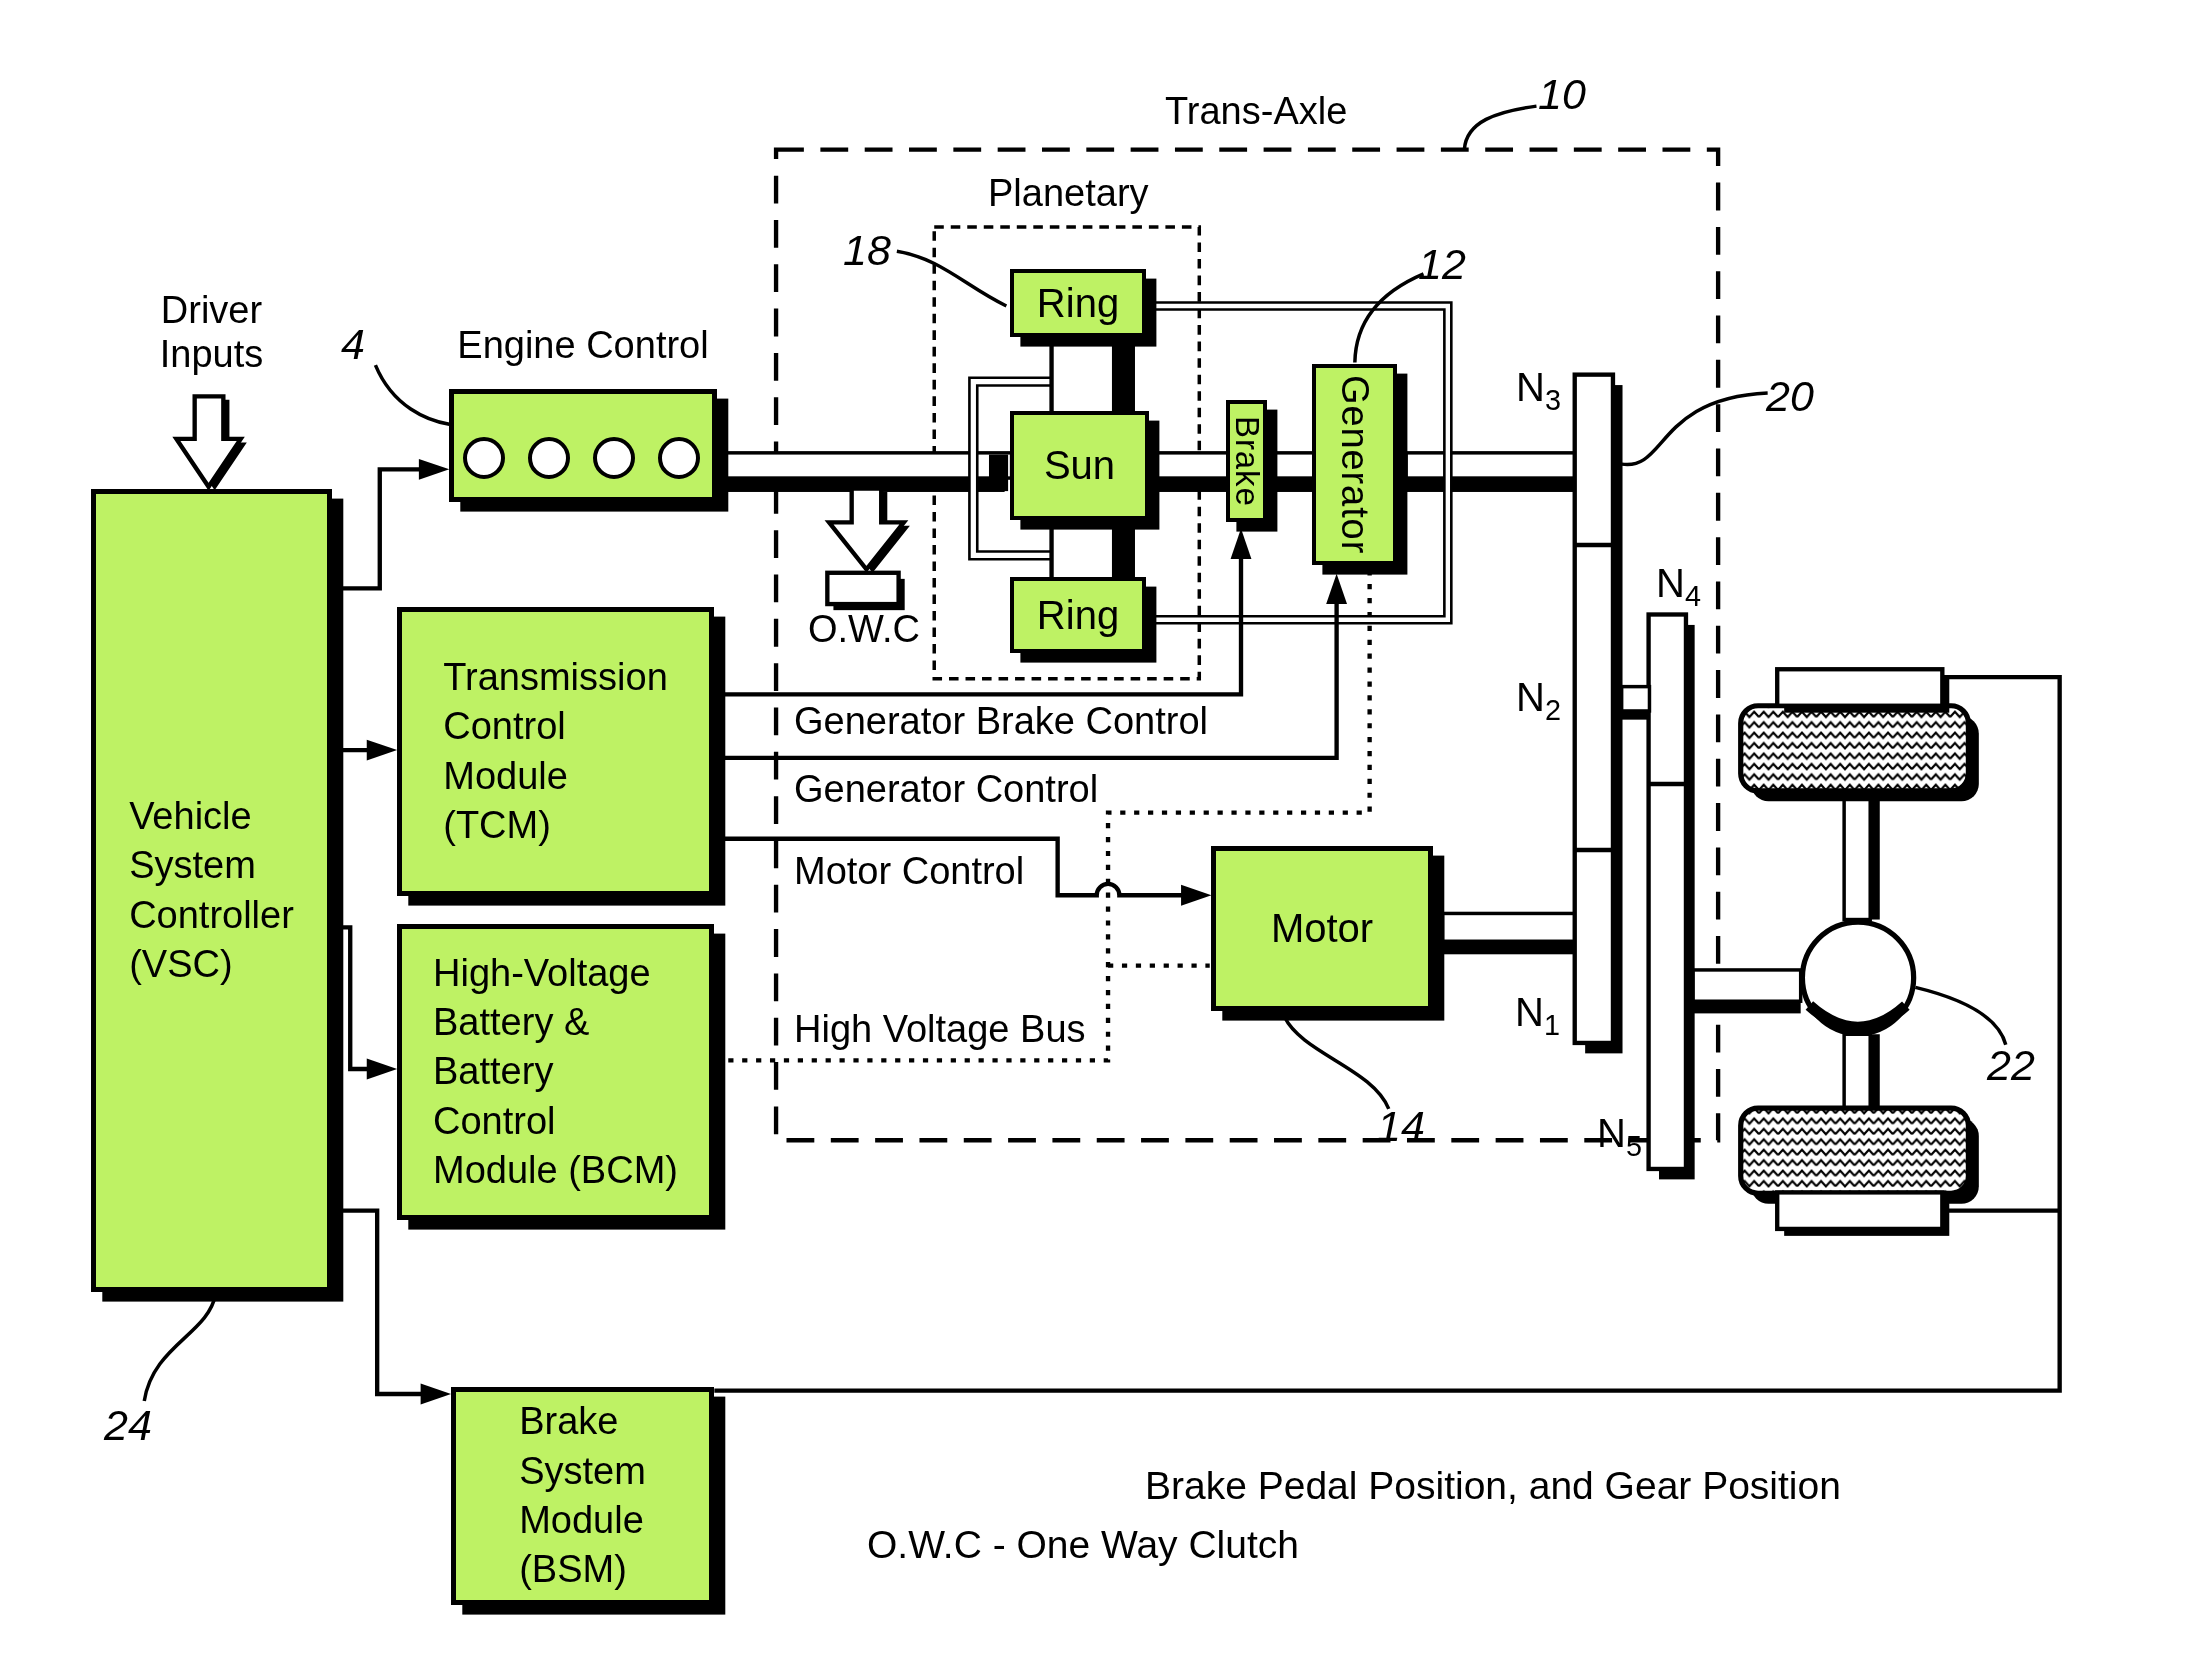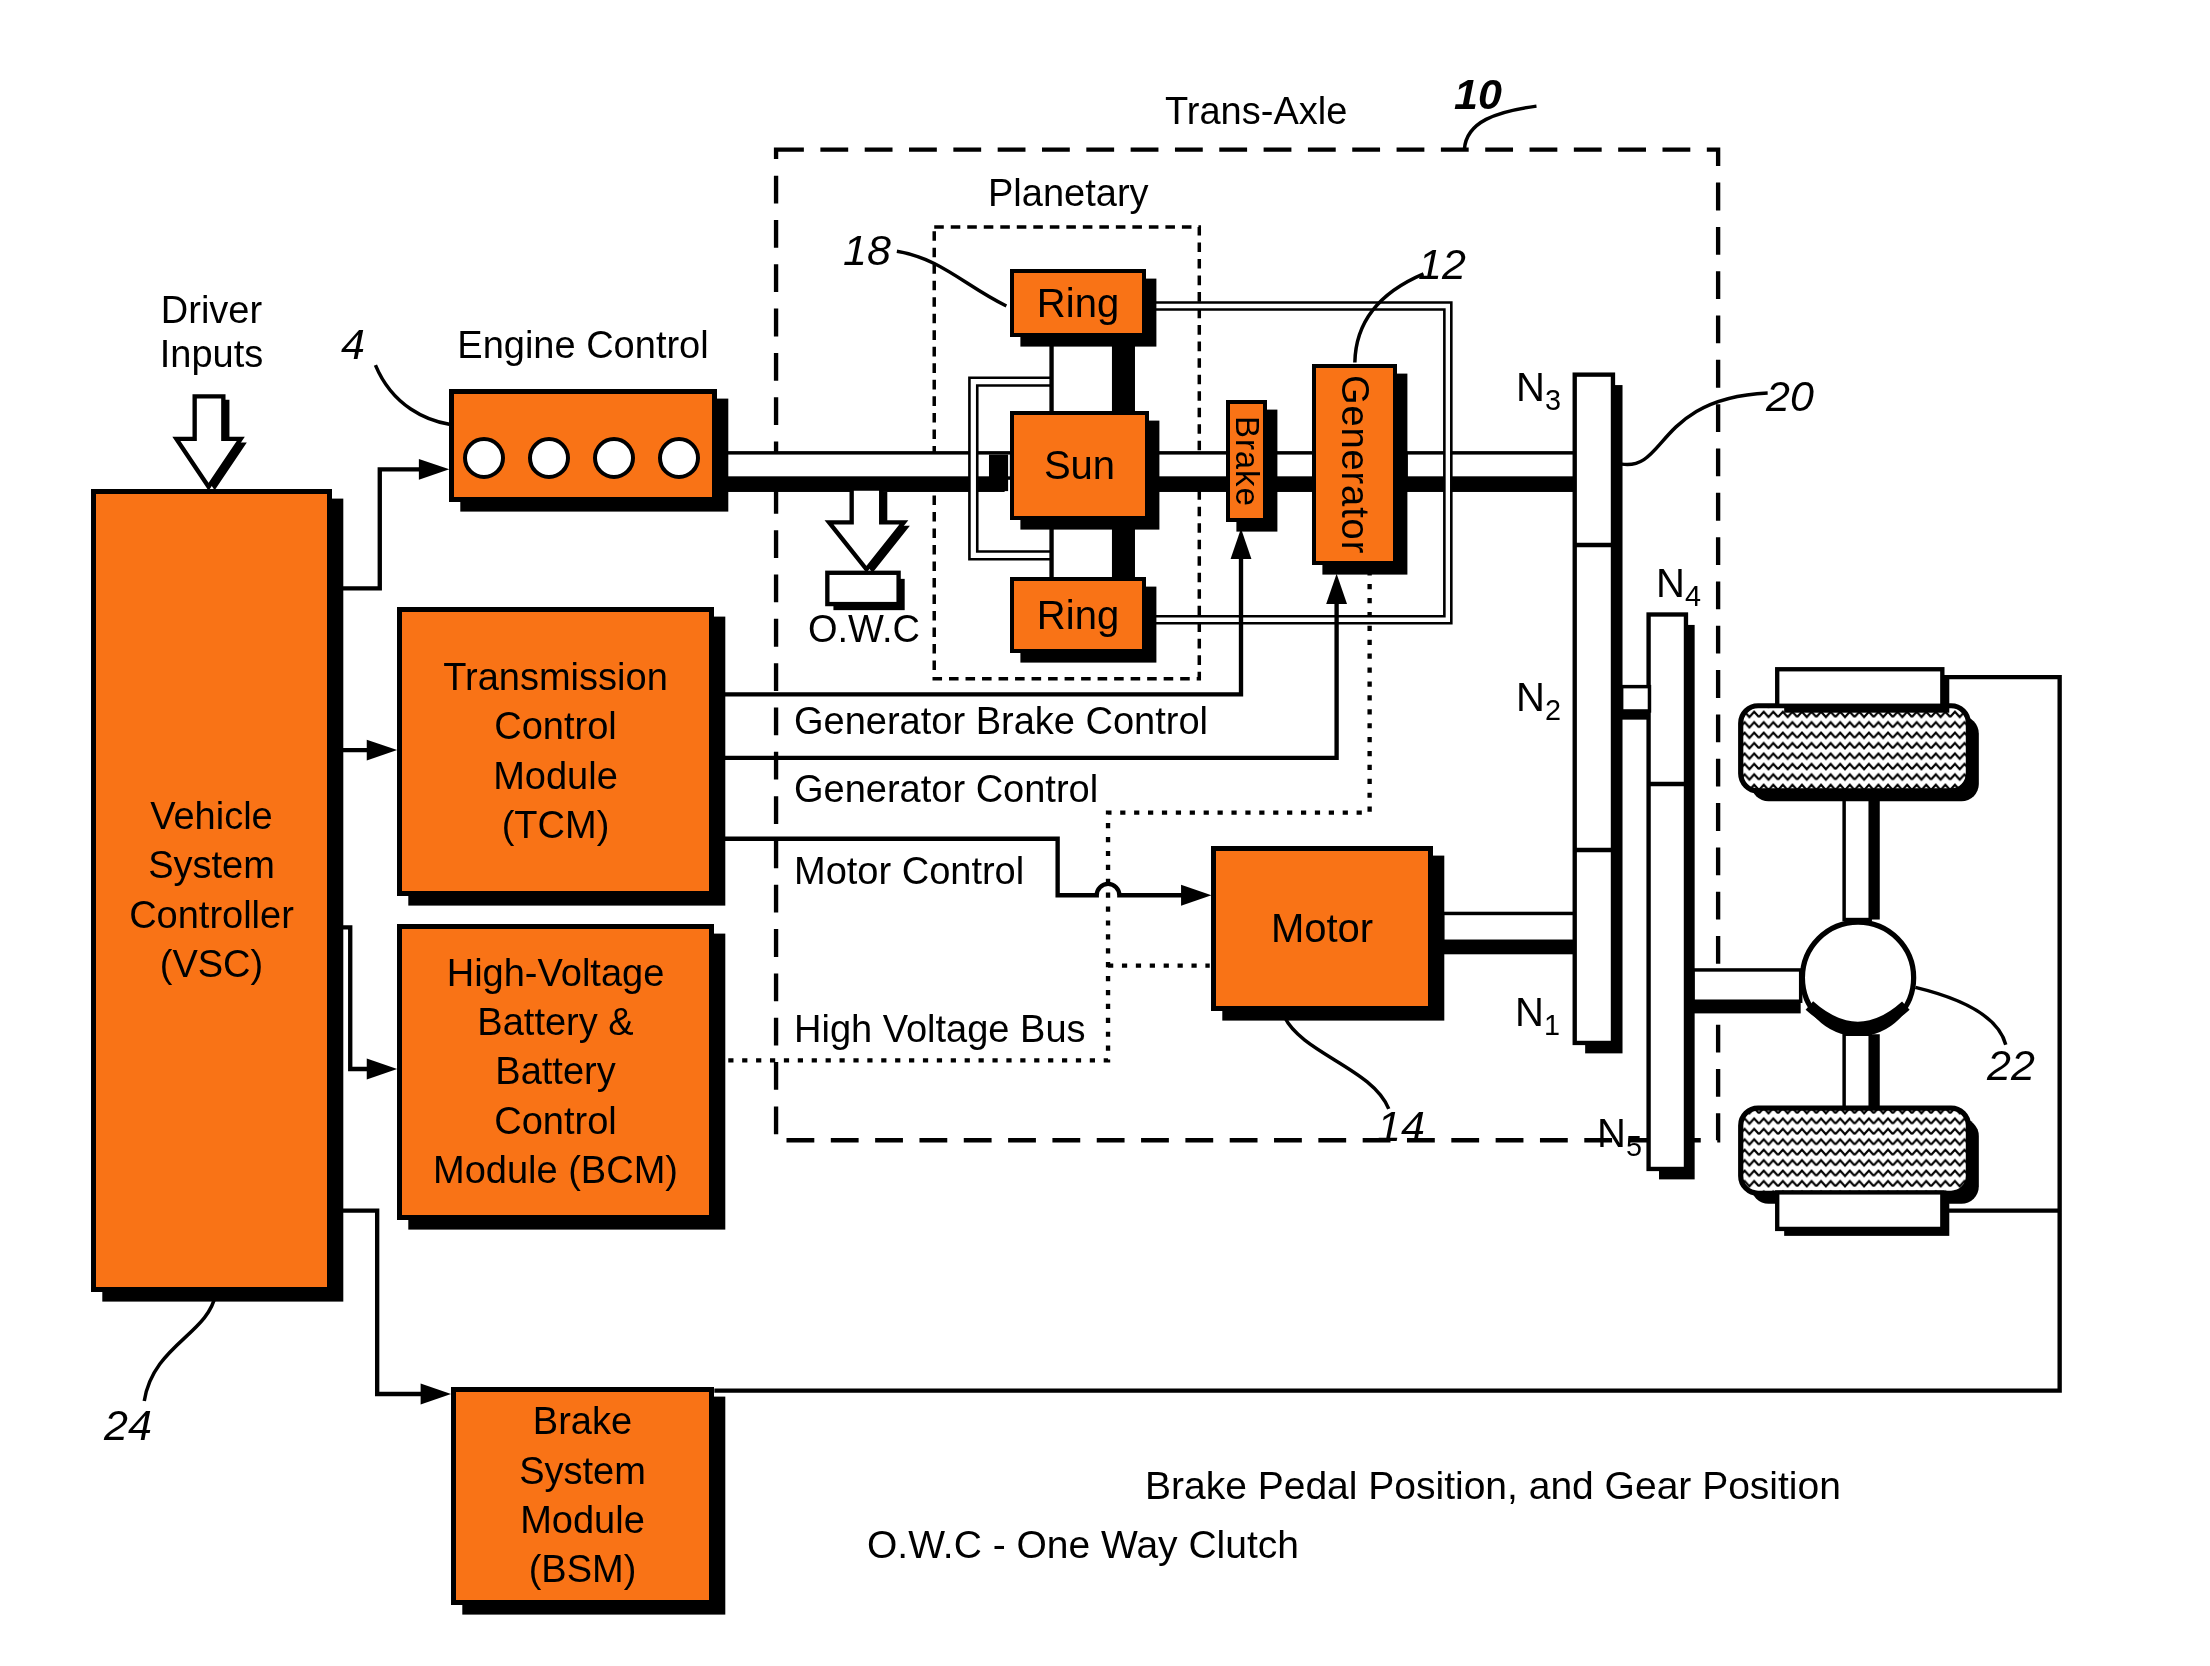--- a/index.html
+++ b/index.html
@@ -1,21 +1,21 @@
 <!DOCTYPE html>
 <html style="font-size:14px"><head>
 <meta charset="utf-8">
 <style>
   html,body{margin:0;padding:0;background:#fff;}
   #canvas{position:relative;width:2210px;height:1667px;background:#fff;overflow:hidden;
           font-family:"Liberation Sans",sans-serif;color:#000;}
   #lines{position:absolute;left:0;top:0;z-index:1;}
-  .box{position:absolute;z-index:2;background:#f97316;border:5.2px solid #000;
+  .box{position:absolute;z-index:2;background:#bef264;border:5.2px solid #000;
        box-shadow:11.3px 9.6px 0 #000;display:flex;align-items:center;justify-content:center;
-       text-align:center;box-sizing:border-box;}
+       text-align:left;box-sizing:border-box;}
   .box.thin{border-width:4.3px;box-shadow:10.4px 9.6px 0 #000;}
   .box .stack{line-height:1.3;}
   .f44{font-size:38px;}
   .f46{font-size:40px;}
   .lbl{position:absolute;z-index:2;font-size:38px;white-space:nowrap;}
   .num{position:absolute;z-index:3;font-size:43px;font-style:italic;white-space:nowrap;}
   .gear{position:absolute;z-index:3;font-size:40px;white-space:nowrap;}
   .gear sub{font-size:72%;}
   .vtext{writing-mode:vertical-rl;text-orientation:mixed;letter-spacing:0.9px;}
   .ecirc{position:absolute;width:42px;height:42px;border:4.3px solid #000;border-radius:50%;
@@ -168,21 +168,21 @@
   </div>
 
   <div class="lbl ctr" style="left:449px;top:324px;width:268px;">Engine Control</div>
 
   <div class="lbl f46" style="left:1165px;top:90px;text-align:center;">Trans-Axle</div>
 
   <div class="lbl f46" style="left:988px;top:172px;">Planetary</div>
 
   <div class="lbl" style="left:808px;top:608px;">O.W.C</div>
 
-  <div class="num" style="left:1454px;top:70px;font-weight:bold;">10</div>
+  <div class="num" style="left:1538px;top:70px;">10</div>
   <div class="num" style="left:1418px;top:240px;">12</div>
   <div class="num" style="left:1377px;top:1102px;">14</div>
   <div class="num" style="left:341px;top:320px;">4</div>
   <div class="num" style="left:843px;top:226px;">18</div>
   <div class="num" style="left:1766px;top:372px;">20</div>
   <div class="num" style="left:1987px;top:1041px;">22</div>
   <div class="num" style="left:104px;top:1401px;">24</div>
 
   <div class="gear" style="left:1516px;top:365px;"><span>N</span><sub>3</sub></div>
   <div class="gear" style="left:1656px;top:561px;"><span>N</span><sub>4</sub></div>

